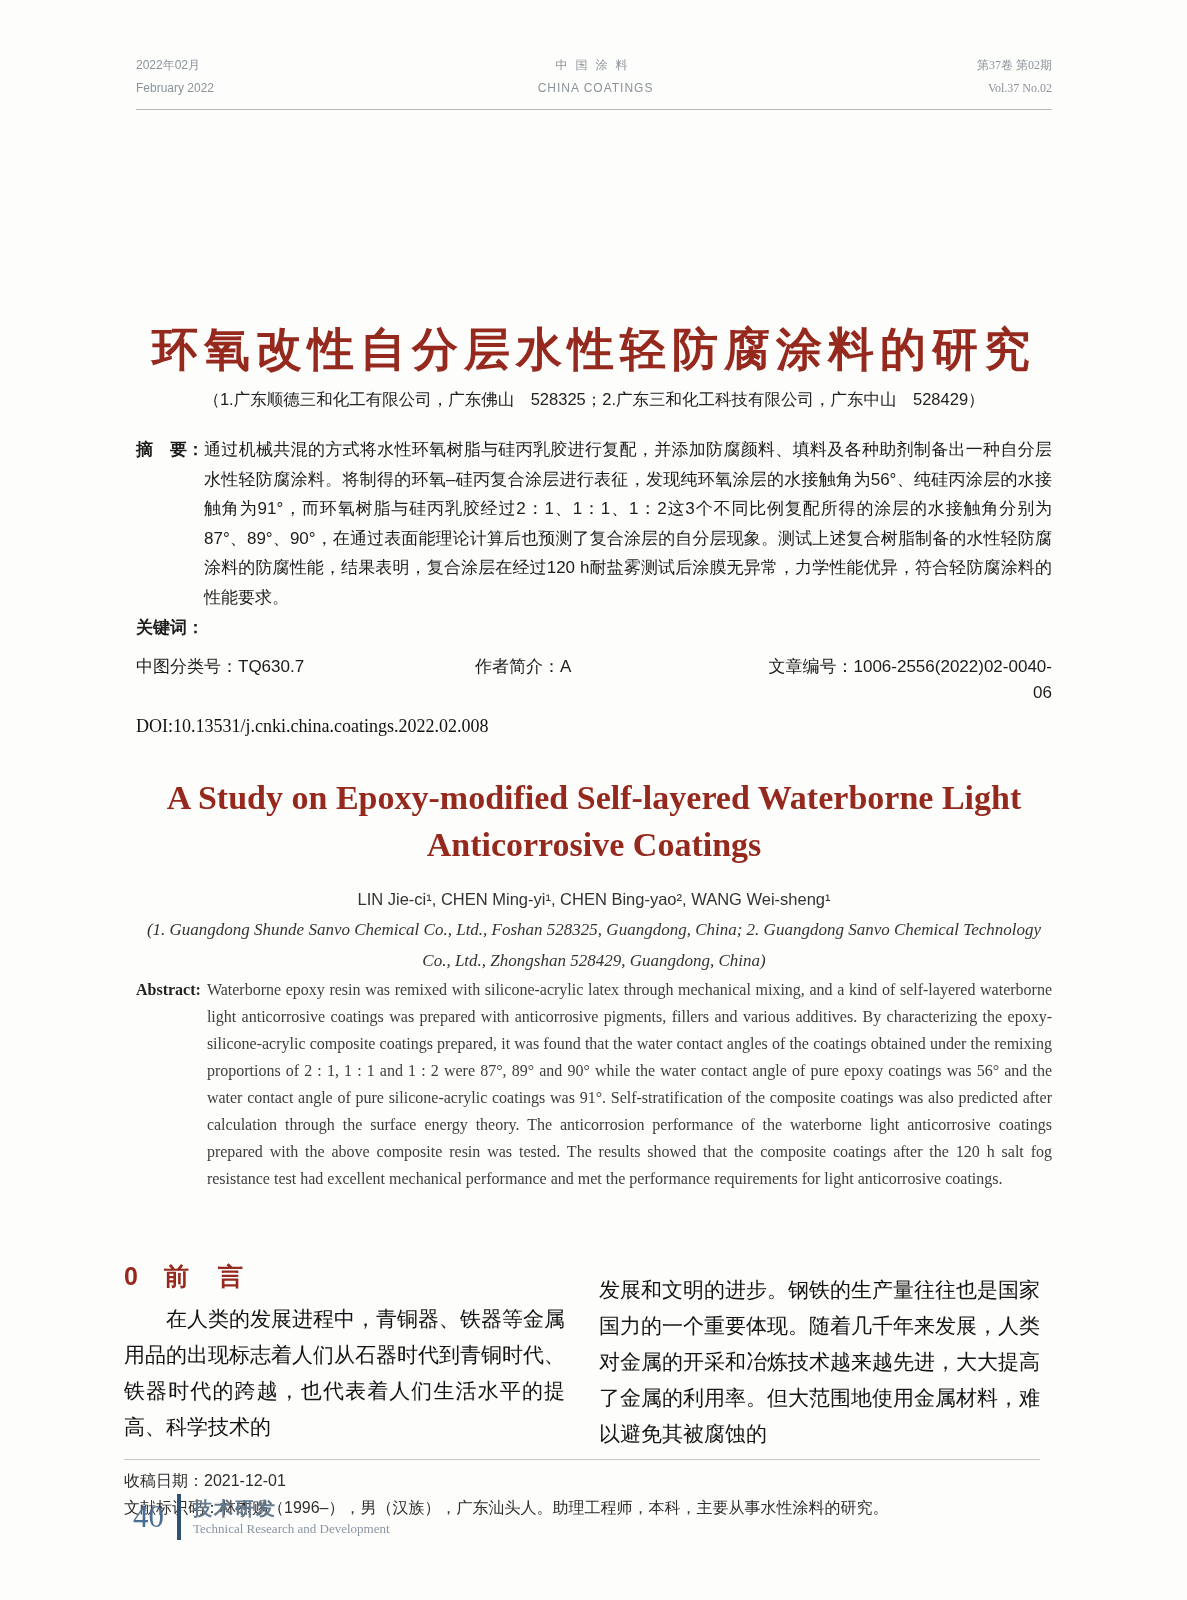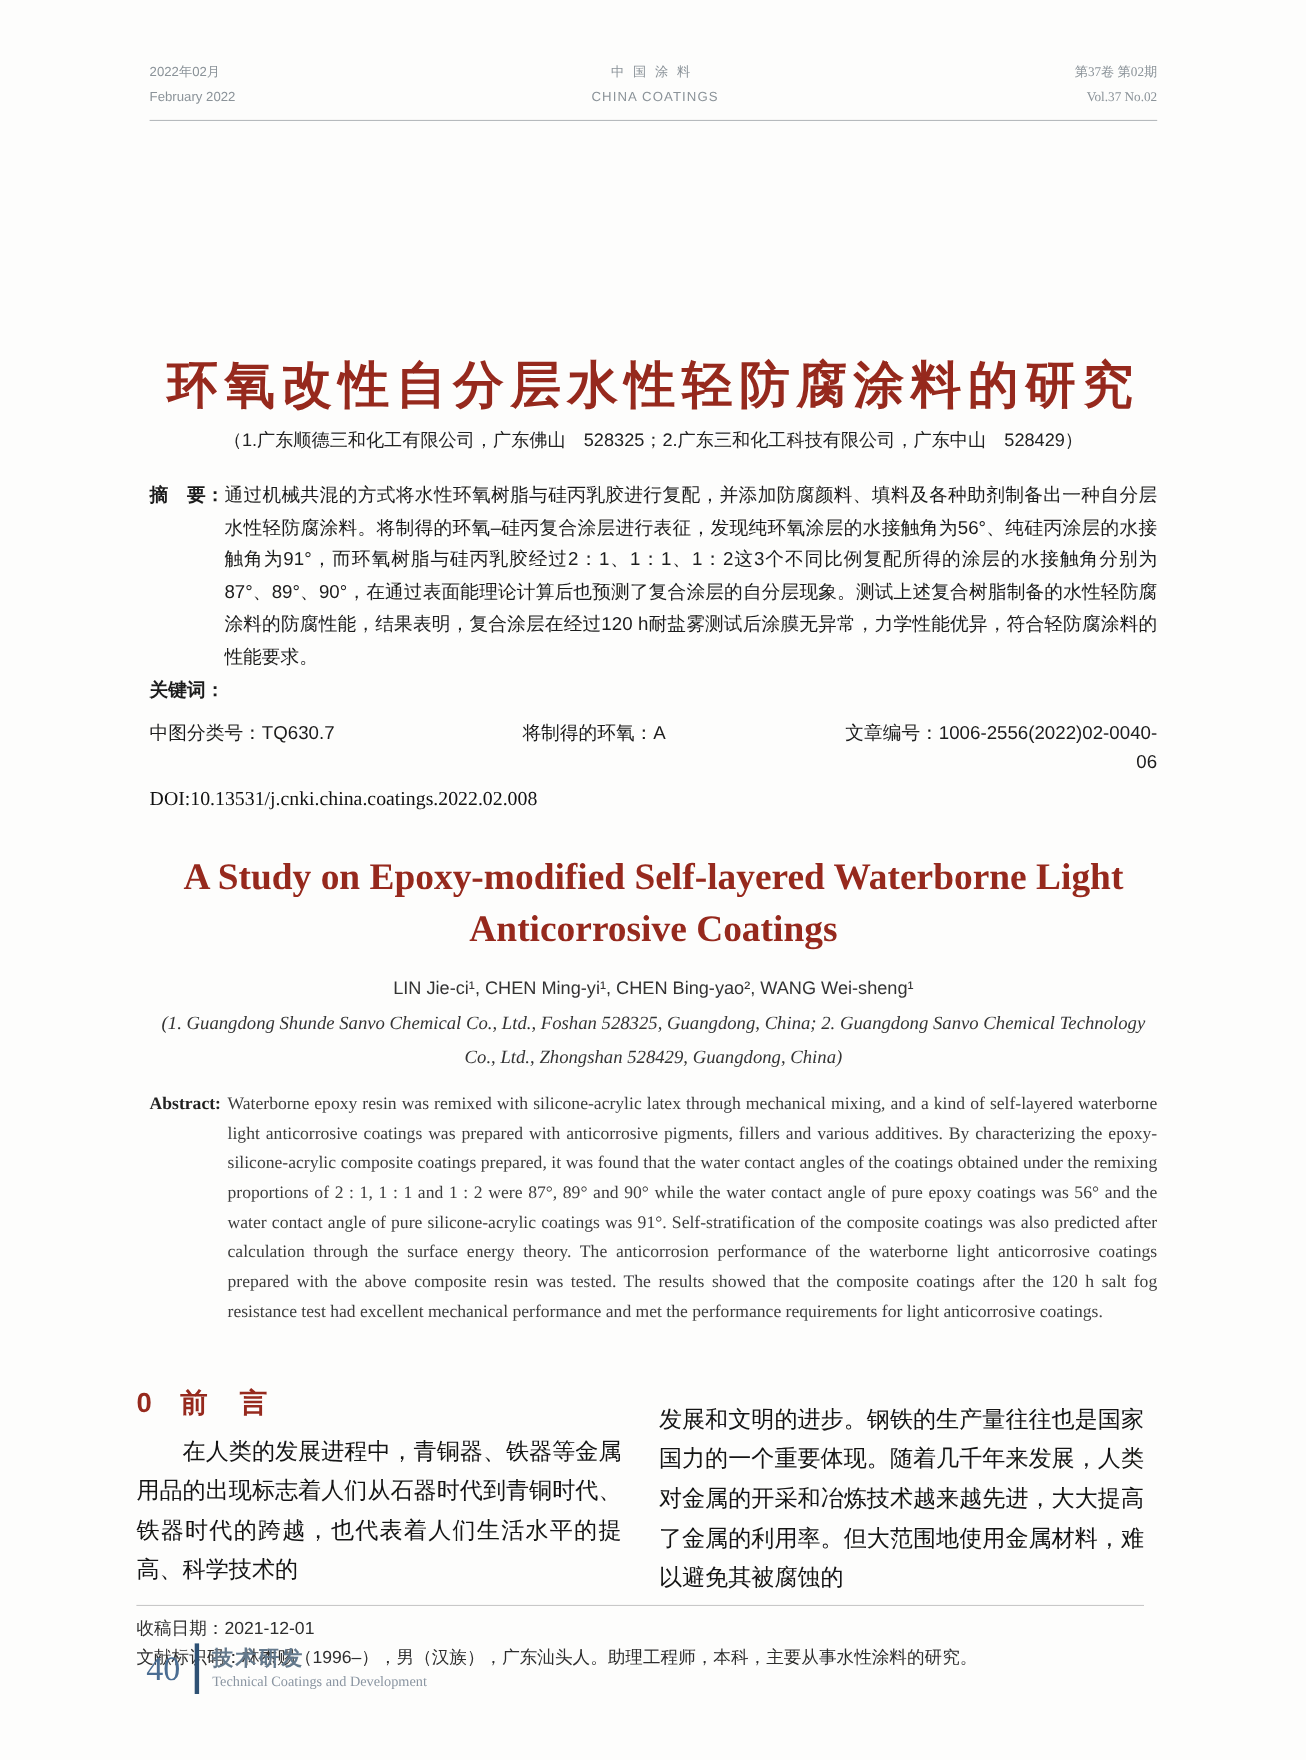--- a/index.html
+++ b/index.html
@@ -53,21 +53,21 @@
   .title-en {
     margin-top:14px; text-align:center; color:#96291d;
     font-family:"Liberation Serif", serif; font-weight:bold;
     font-size:34px; line-height:47px;
   }
   .authors-en { margin-top:22px; text-align:center; font-size:16.5px; color:#333; }
   .affiliation-en {
     margin-top:5px; text-align:center; font-family:"Liberation Serif", serif;
     font-style:italic; font-size:17px; line-height:31px; color:#333;
   }
-  .abs-en { display:flex; margin-top:14px; font-family:"Liberation Serif", serif; font-size:16px; line-height:27px; color:#3d3d3d; }
+  .abs-en { display:flex; font-family:"Liberation Serif", serif; font-size:16px; line-height:27px; color:#3d3d3d; }
   .abs-en .lbl { white-space:nowrap; font-weight:bold; color:#222; padding-right:6px; }
   .abs-en .txt { text-align:justify; }
   .kw-en { display:flex; margin-top:5px; font-family:"Liberation Serif", serif; font-size:16px; line-height:27px; color:#3d3d3d; }
   .kw-en .lbl { white-space:nowrap; font-weight:bold; color:#222; padding-right:6px; }
 
   
   .bottom-block { position:absolute; left:124px; width:916px; top:1256px; }
   .two-col { display:grid; grid-template-columns:1fr 1fr; column-gap:34px; }
   .sec-head { margin-top:4px; margin-bottom:9px; color:#96291d; font-size:25px; font-weight:bold; line-height:32px; }
   .sec-head .num { margin-right:26px; }
@@ -119,21 +119,21 @@
       <span class="lbl">摘　要：</span>
       <span class="txt">通过机械共混的方式将水性环氧树脂与硅丙乳胶进行复配，并添加防腐颜料、填料及各种助剂制备出一种自分层水性轻防腐涂料。将制得的环氧–硅丙复合涂层进行表征，发现纯环氧涂层的水接触角为56°、纯硅丙涂层的水接触角为91°，而环氧树脂与硅丙乳胶经过2：1、1：1、1：2这3个不同比例复配所得的涂层的水接触角分别为87°、89°、90°，在通过表面能理论计算后也预测了复合涂层的自分层现象。测试上述复合树脂制备的水性轻防腐涂料的防腐性能，结果表明，复合涂层在经过120 h耐盐雾测试后涂膜无异常，力学性能优异，符合轻防腐涂料的性能要求。</span>
     </div>
 
     <div class="kw-row">
       <span class="lbl">关键词：</span>
     </div>
 
     <div class="meta-row">
       <span class="m1">中图分类号：TQ630.7</span>
-      <span class="m2">将制得的环氧：A</span>
+      <span class="m2">作者简介：A</span>
       <span class="m3">文章编号：1006-2556(2022)02-0040-06</span>
     </div>
 
     <div class="doi-line">DOI:10.13531/j.cnki.china.coatings.2022.02.008</div>
   </div>
 
   <div class="en-block">
     <div class="title-en">
       <div>A Study on Epoxy-modified Self-layered Waterborne Light</div>
       <div>Anticorrosive Coatings</div>
@@ -169,16 +169,16 @@
         <span class="lbl">文献标识码：</span><span>林杰赐（1996–），男（汉族），广东汕头人。助理工程师，本科，主要从事水性涂料的研究。</span>
       </div>
     </div>
   </div>
 
   <div class="pg-footer">
     <div class="page-num">40</div>
     <div class="foot-bar"></div>
     <div class="foot-col">
       <div class="cn">技术研发</div>
-      <div class="en">Technical Coatings and Development</div>
+      <div class="en">Technical Research and Development</div>
     </div>
   </div>
 </div>
 
 </body></html>

